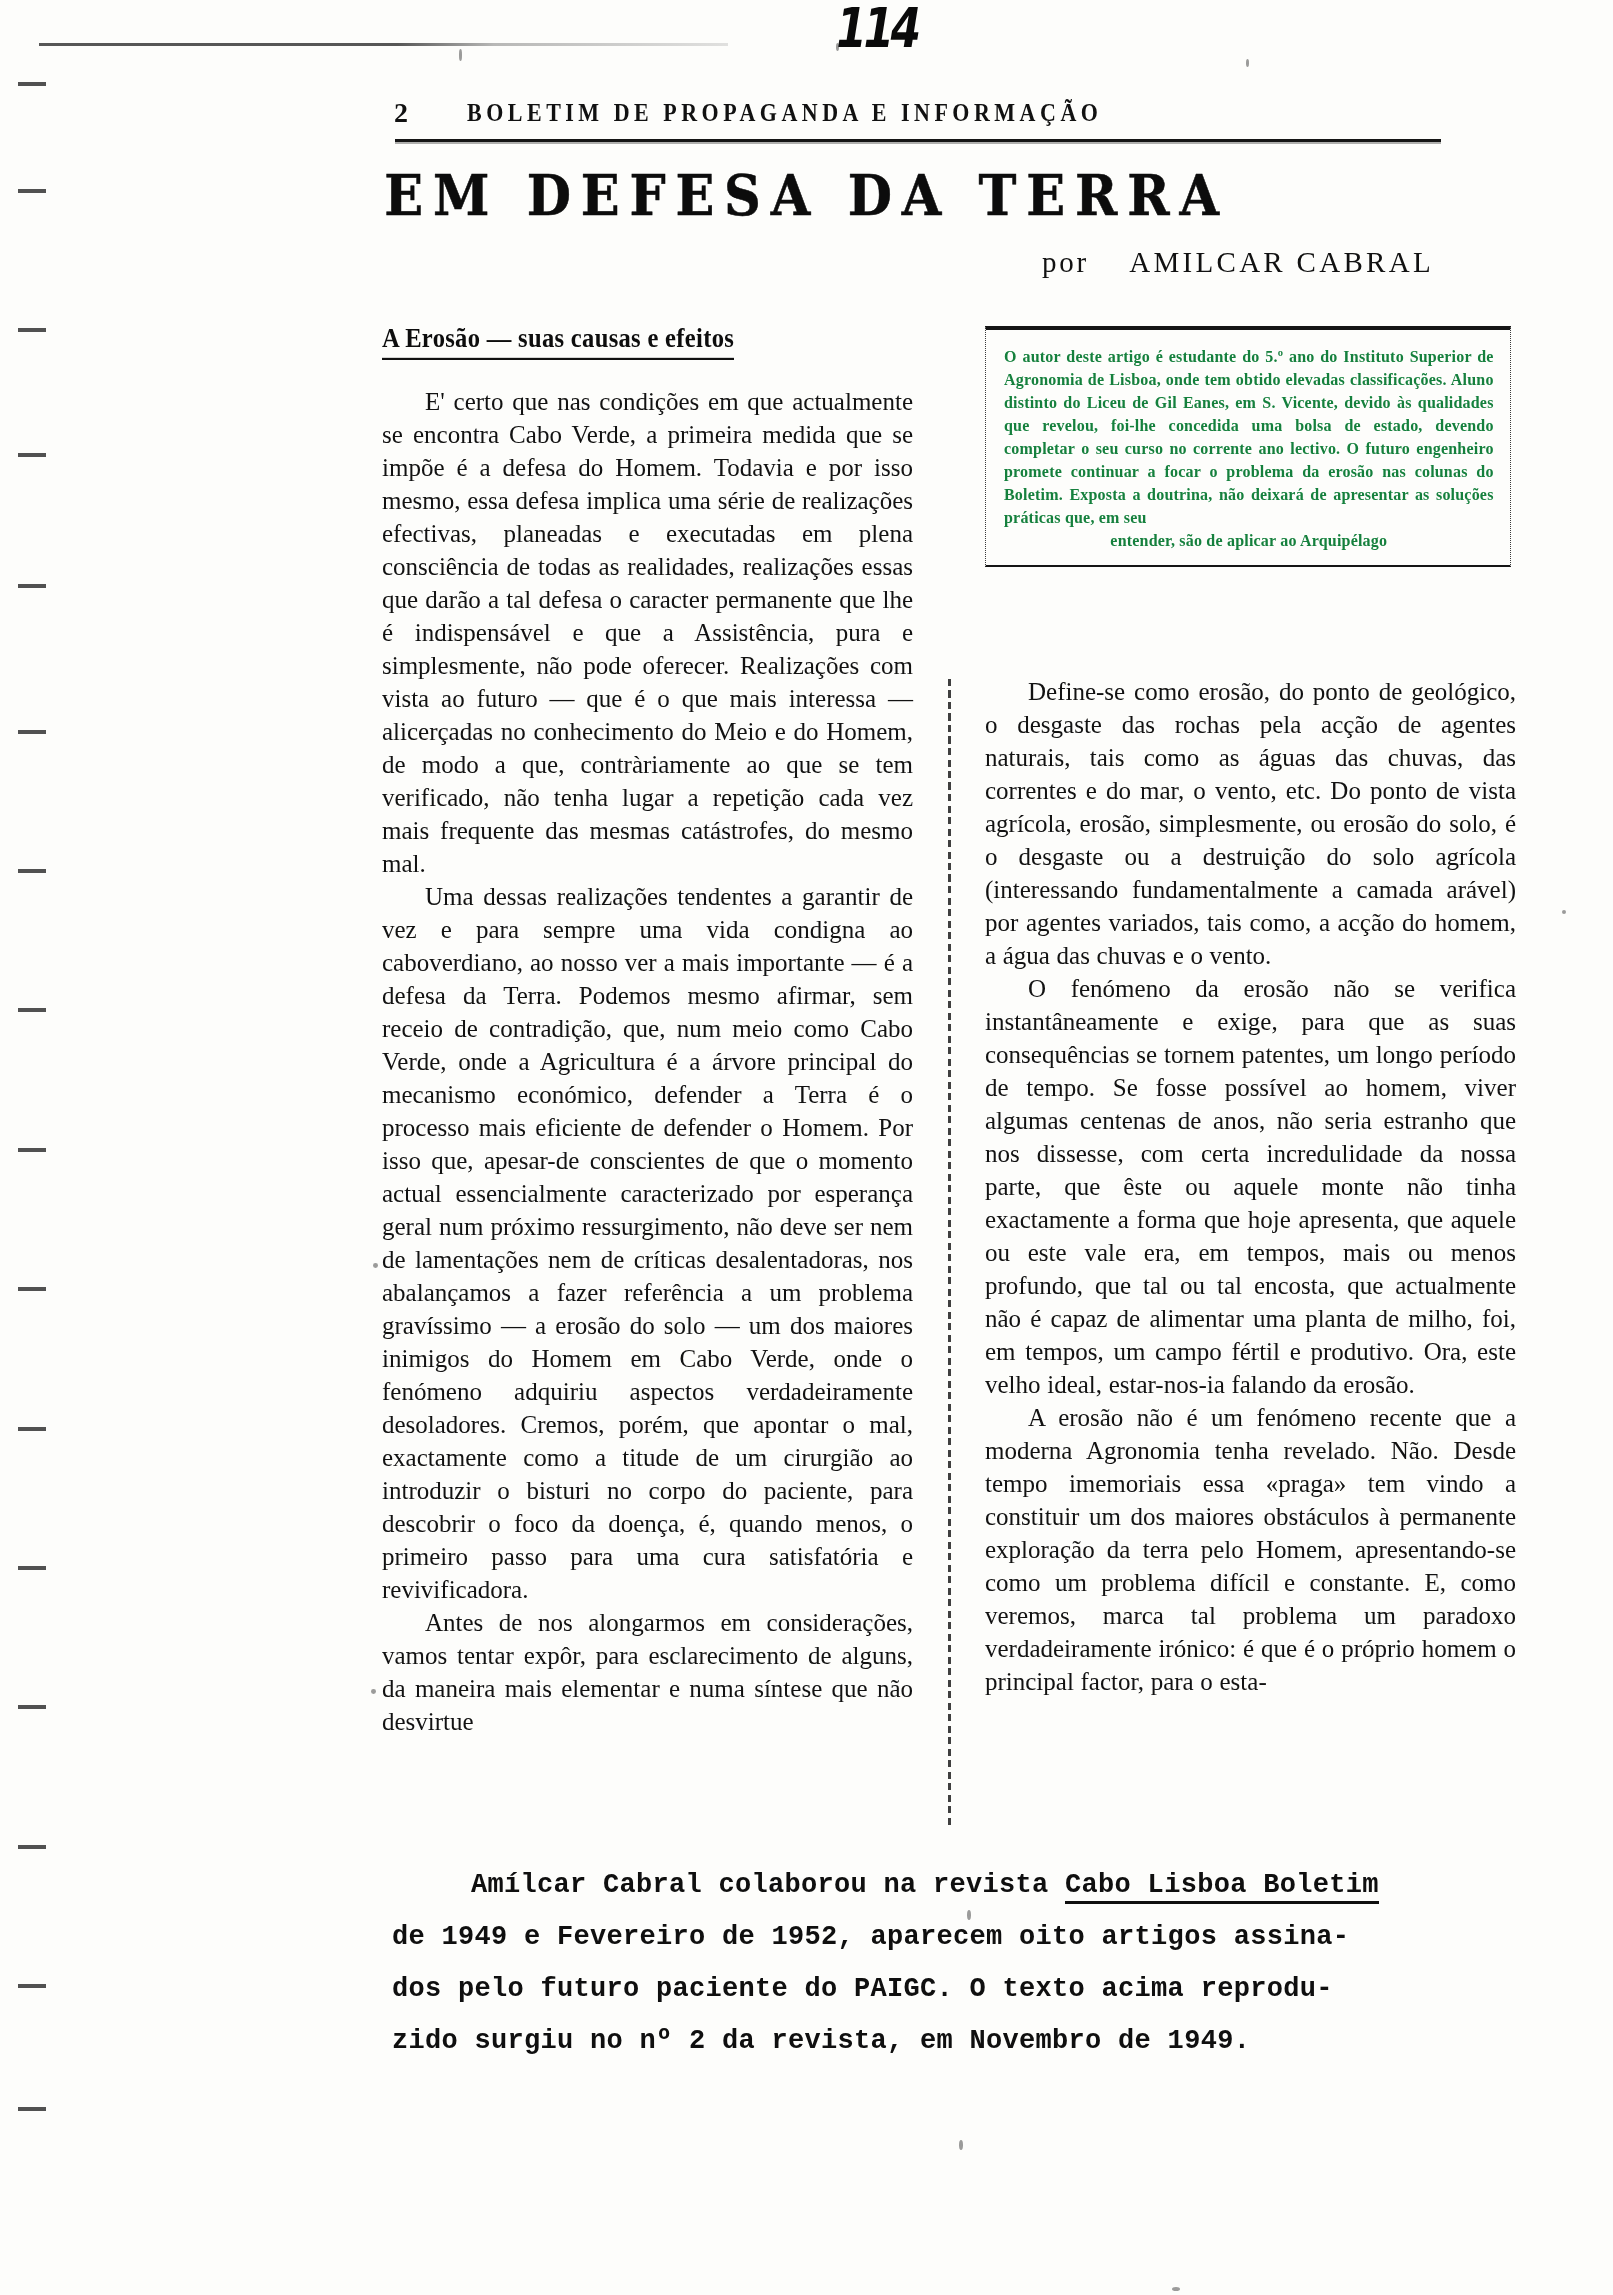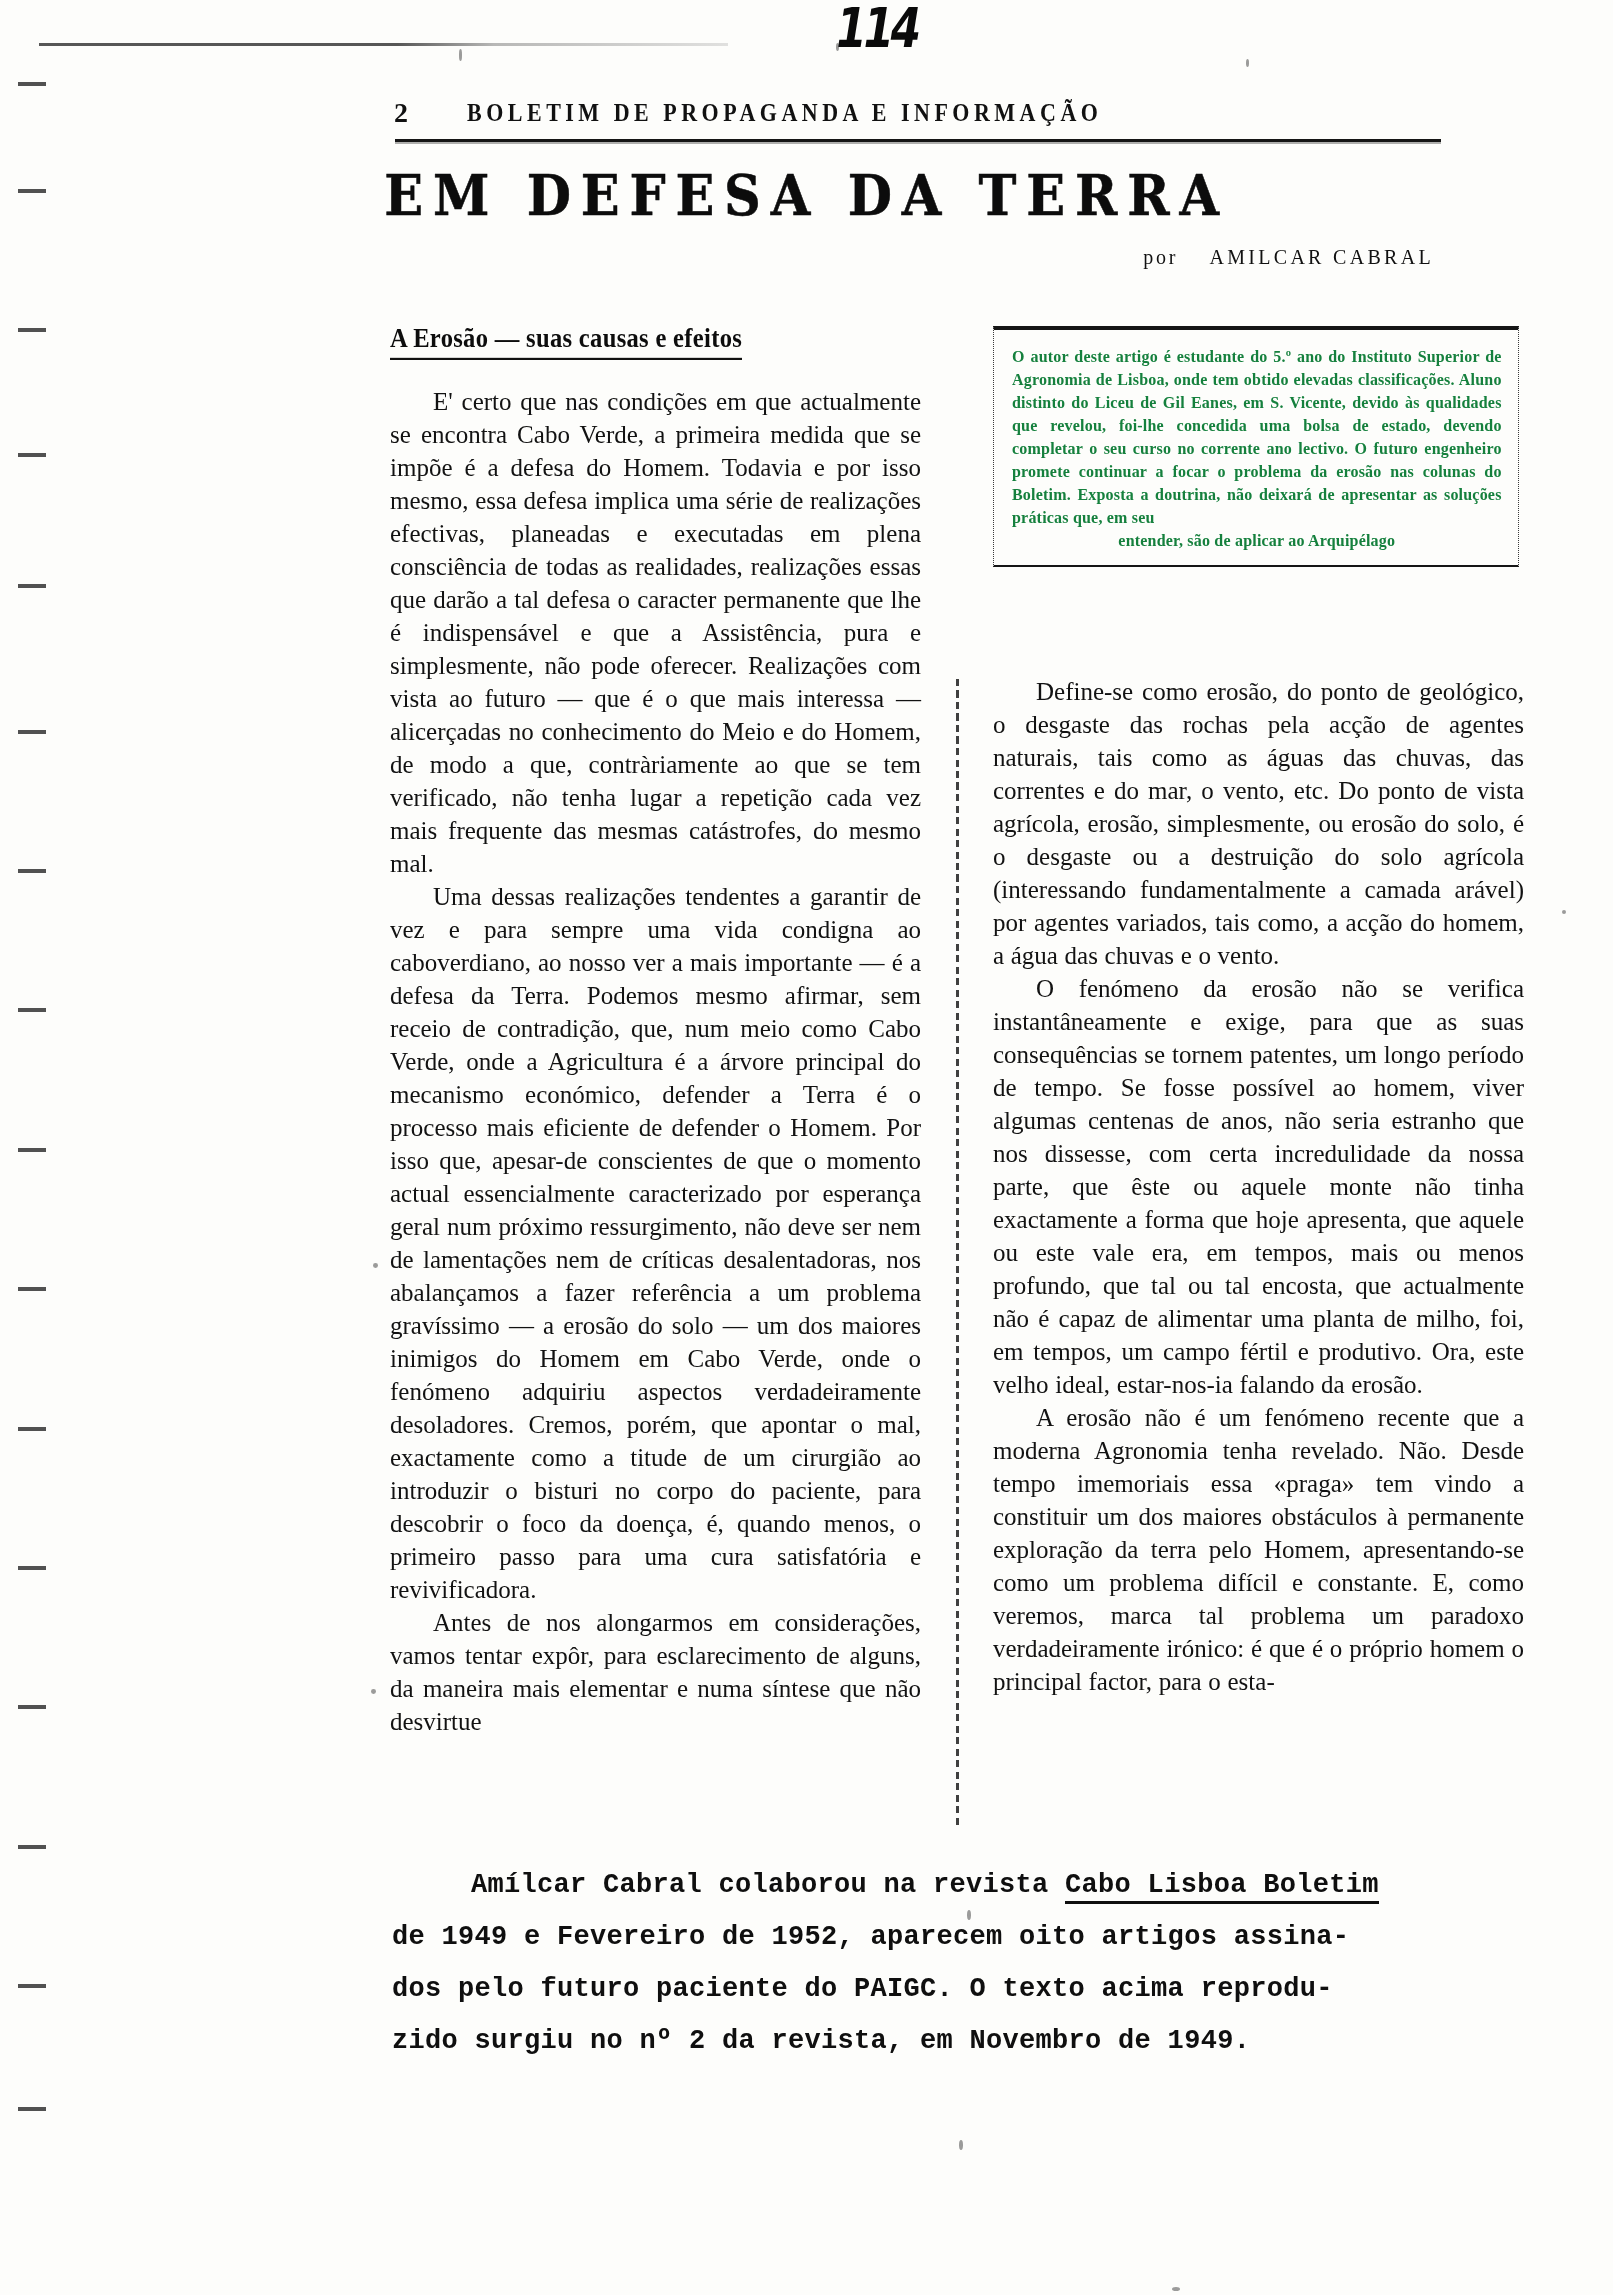--- a/index.html
+++ b/index.html
@@ -124,31 +124,31 @@
     letter-spacing: 9.8px;
     color: #0c0c0c;
     transform: scaleY(1.08);
     -webkit-text-stroke: 0.5px #0c0c0c;
   }
   .byline {
     position: absolute;
     right: 179px;
     top: 246px;
     font-family: "Liberation Serif", serif;
-    font-size: 20px;
+    font-size: 29px;
     letter-spacing: 2.8px;
     color: #111;
   }
   .byline .by-word { font-weight: 400; }
   .byline .by-name { font-weight: 400; letter-spacing: 3.3px; }
 
   
   .columns {
     position: absolute;
-    left: 390px;
+    left: 382px;
     top: 326px;
     width: 1184px;
     height: 1508px;
   }
   .col {
     position: absolute;
     top: 0;
     width: 531px;
   }
   .col-left  { left: 0; }

